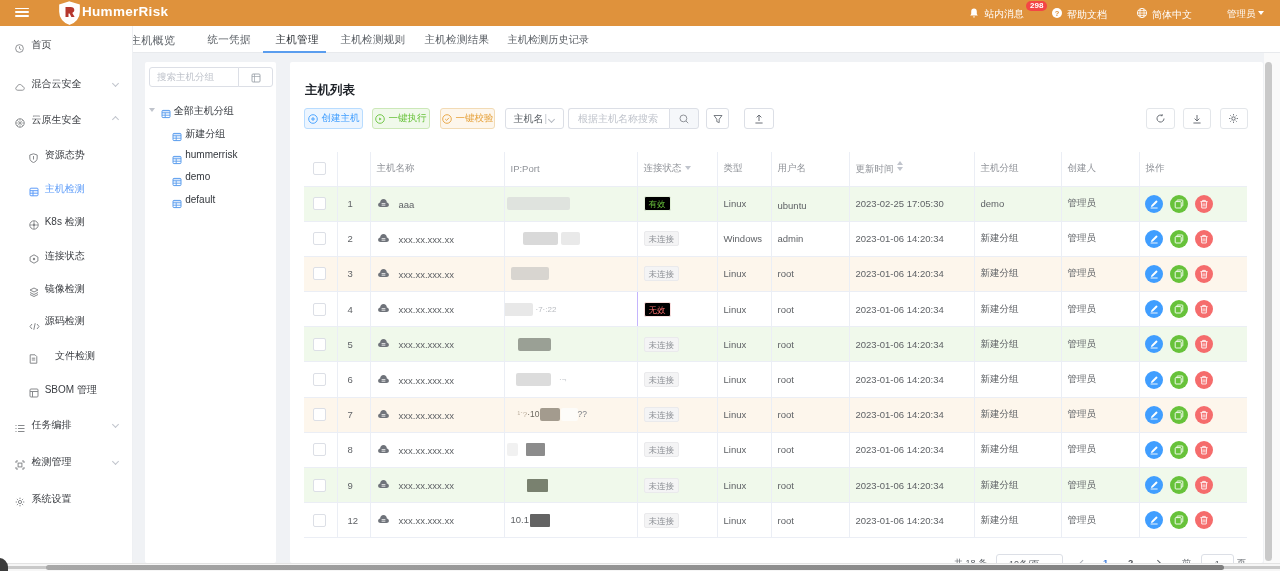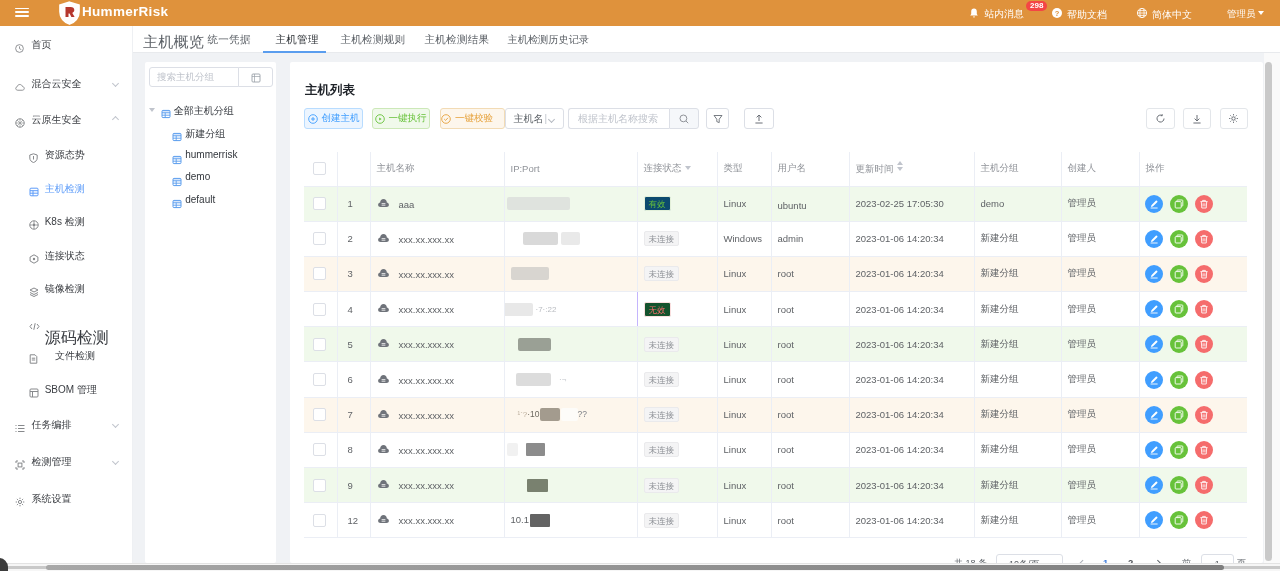--- a/index.html
+++ b/index.html
@@ -74,21 +74,21 @@
     </svg></div>
 <div class="abs" style="left:44.7px;top:247.5px;font-size:10px;line-height:16px;color:#3a3d42;z-index:21">连接状态</div>
 <div class="abs" style="left:29px;top:283.0px;z-index:21"><svg width="10" height="10" viewBox="0 0 10 10">
       <path d="M5 1 L9 3 L5 5 L1 3 Z" stroke="#87898c" stroke-width="1" fill="none"></path>
       <path d="M1 5.5 L5 7.5 L9 5.5 M1 7.5 L5 9.5 L9 7.5" stroke="#87898c" stroke-width="1" fill="none"></path>
     </svg></div>
 <div class="abs" style="left:44.7px;top:281px;font-size:10px;line-height:16px;color:#3a3d42;z-index:21">镜像检测</div>
 <div class="abs" style="left:29px;top:316.5px;z-index:21"><svg width="11" height="9" viewBox="0 0 11 9">
       <path d="M3 2 L1 4.5 L3 7 M8 2 L10 4.5 L8 7 M6.2 1.2 L4.8 7.8" stroke="#87898c" stroke-width="1" fill="none"></path>
     </svg></div>
-<div class="abs" style="left:44.7px;top:330px;font-size:16px;line-height:16px;color:#3a3d42;z-index:21">源码检测</div>
+<div class="abs" style="left:44.7px;top:313px;font-size:10px;line-height:16px;color:#3a3d42;z-index:21">源码检测</div>
 <div class="abs" style="left:29px;top:350.0px;z-index:21"><svg width="9" height="10" viewBox="0 0 9 10">
       <path d="M1.2 .8 H6 L7.8 2.6 V9.2 H1.2 Z" stroke="#87898c" stroke-width="1" fill="none"></path>
       <path d="M2.8 4.2 H6.2 M2.8 6 H6.2" stroke="#87898c" stroke-width="1" fill="none"></path>
     </svg></div>
 <div class="abs" style="left:55px;top:348px;font-size:10px;line-height:16px;color:#3a3d42;z-index:21">文件检测</div>
 <div class="abs" style="left:29px;top:383.5px;z-index:21"><svg width="10" height="10" viewBox="0 0 10 10">
       <rect x="1" y="1" width="8" height="8" rx="1" stroke="#87898c" stroke-width="1" fill="none"></rect>
       <path d="M1 3.5 H9 M3.5 3.5 V9" stroke="#87898c" stroke-width="1" fill="none"></path>
     </svg></div>
 <div class="abs" style="left:44.7px;top:381.5px;font-size:10px;line-height:16px;color:#3a3d42;z-index:21">SBOM 管理</div>
@@ -103,21 +103,21 @@
       <rect x="3.1" y="3.1" width="3.8" height="3.8" stroke="#87898c" stroke-width="1" fill="none"></rect>
     </svg></div>
 <div class="abs" style="left:31.5px;top:453.5px;font-size:10px;line-height:16px;color:#3a3d42;z-index:21">检测管理</div>
 <div class="abs" style="left:113px;top:458.5px;width:5px;height:5px;border-right:1.2px solid #c0c4cc;border-bottom:1.2px solid #c0c4cc;transform:rotate(45deg);z-index:21"></div>
 <div class="abs" style="left:15px;top:492.5px;z-index:21"><svg width="10" height="10" viewBox="0 0 10 10">
       <circle cx="5" cy="5" r="1.6" stroke="#87898c" stroke-width="1" fill="none"></circle>
       <path d="M5 .7 V2 M5 8 V9.3 M.7 5 H2 M8 5 H9.3 M1.9 1.9 L2.9 2.9 M7.1 7.1 L8.1 8.1 M8.1 1.9 L7.1 2.9 M2.9 7.1 L1.9 8.1" stroke="#87898c" stroke-width="1" fill="none"></path>
     </svg></div>
 <div class="abs" style="left:31.5px;top:490.5px;font-size:10px;line-height:16px;color:#3a3d42;z-index:21">系统设置</div>
 <div class="abs" style="left:133px;top:26px;width:1147px;height:27px;background:#fff;border-bottom:1px solid #e8eaed;z-index:10"></div>
-<div class="abs" style="left:143px;top:33px;font-size:15px;letter-spacing:.3px;color:#5b6066;z-index:11">主机概览</div>
+<div class="abs" style="left:130px;top:33px;font-size:11px;letter-spacing:.3px;color:#5b6066;z-index:11">主机概览</div>
 <div class="abs" style="left:207.5px;top:33px;font-size:10.5px;letter-spacing:.3px;color:#5b6066;z-index:11">统一凭据</div>
 <div class="abs" style="left:275.5px;top:33px;font-size:10.5px;letter-spacing:.3px;color:#2f3338;z-index:11">主机管理</div>
 <div class="abs" style="left:340.5px;top:33px;font-size:10.5px;letter-spacing:.3px;color:#5b6066;z-index:11">主机检测规则</div>
 <div class="abs" style="left:424.5px;top:33px;font-size:10.5px;letter-spacing:.3px;color:#5b6066;z-index:11">主机检测结果</div>
 <div class="abs" style="left:507.5px;top:33px;font-size:10.2px;letter-spacing:0;color:#5b6066;z-index:11">主机检测历史记录</div>
 <div class="abs" style="left:263px;top:50.5px;width:63px;height:2.5px;background:#5a9dee;z-index:11"></div>
 <div class="abs" style="left:145px;top:62px;width:131px;height:501px;background:#fff;border-radius:2px;z-index:5"></div>
 <div class="abs" style="left:149px;top:67px;width:90px;height:20px;border:1px solid #dcdfe6;border-radius:3px 0 0 3px;background:#fff;z-index:6;font-size:9.5px;color:#bfc3cb;line-height:18px;padding-left:7px">搜索主机分组</div>
 <div class="abs" style="left:238px;top:67px;width:35px;height:20px;border:1px solid #dcdfe6;border-radius:0 3px 3px 0;background:#fff;z-index:6">
     <svg style="position:absolute;left:12px;top:5px" width="10" height="10" viewBox="0 0 10 10">
@@ -165,21 +165,21 @@
     </svg>
     <span>创建主机</span>
   </div>
 <div class="abs flex" style="left:371.5px;top:108px;width:58px;height:21px;border-radius:3px;background:#f0f9eb;border:1px solid #cce8b8;color:#67c23a;font-size:9.5px;z-index:6;justify-content:center">
     <svg width="10" height="10" viewBox="0 0 10 10" style="margin-right:4px">
       <circle cx="5" cy="5" r="4.3" fill="none" stroke="#67c23a" stroke-width=".9"></circle>
       <path d="M4.2 3.4 L6.6 5 L4.2 6.6 Z" fill="#67c23a"></path>
     </svg>
     <span>一键执行</span>
   </div>
-<div class="abs flex" style="left:440.0px;top:108px;width:65px;height:21px;border-radius:3px;background:#fdf6ec;border:1px solid #f2dbb5;color:#e6a23c;font-size:9.5px;z-index:6;">
+<div class="abs flex" style="left:440.0px;top:108px;width:55px;height:21px;border-radius:3px;background:#fdf6ec;border:1px solid #f2dbb5;color:#e6a23c;font-size:9.5px;z-index:6;justify-content:center">
     <svg width="10" height="10" viewBox="0 0 10 10" style="margin-right:4px">
       <circle cx="5" cy="5" r="4.3" fill="none" stroke="#e6a23c" stroke-width=".9"></circle>
       <path d="M3.2 5 L4.6 6.4 L7 3.8" fill="none" stroke="#e6a23c" stroke-width=".9"></path>
     </svg>
     <span>一键校验</span>
   </div>
 <div class="abs flex" style="left:504.5px;top:108px;width:59px;height:21px;border:1px solid #dcdfe6;border-radius:3px;background:#fff;z-index:6;font-size:10px;color:#5b6066;padding-left:8px">主机名<span style="color:#c0c4cc;margin-left:1px">|</span></div>
 <div class="abs" style="left:549px;top:116.5px;width:5px;height:5px;border-right:1.1px solid #b6bac2;border-bottom:1.1px solid #b6bac2;transform:rotate(45deg);z-index:7"></div>
 <div class="abs flex" style="left:568px;top:108px;width:101px;height:21px;border:1px solid #dcdfe6;border-right:none;border-radius:3px 0 0 3px;background:#fff;z-index:6;font-size:10px;color:#bfc3cb;padding-left:9px">根据主机名称搜索</div>
 <div class="abs flex" style="left:669px;top:108px;width:30px;height:21px;border:1px solid #dcdfe6;border-radius:0 3px 3px 0;background:#f5f7fa;z-index:6;justify-content:center">
@@ -246,21 +246,21 @@
 <th style="font-weight:normal;color:#909399;text-align:left;padding:0 0 0 6px;border-bottom:1px solid #ebeef5;border-right:1px solid #ebeef5;border-right:none;">操作</th>
 </tr>
 <tr style="height:35.2px;background:#f0f9eb">
 <td style="padding:0 0 0 9px;border-bottom:1px solid #ebeef5;border-right:1px solid #ebeef5;overflow:hidden;white-space:nowrap;color:#5f6266"><span style="display:inline-block;width:13px;height:13px;border:1px solid #dcdfe6;border-radius:2px;background:#fff;vertical-align:middle"></span></td>
 <td style="padding:0 0 0 10px;border-bottom:1px solid #ebeef5;border-right:1px solid #ebeef5;overflow:hidden;white-space:nowrap;color:#5f6266">1</td>
 <td style="padding:0 0 0 6px;border-bottom:1px solid #ebeef5;border-right:1px solid #ebeef5;overflow:hidden;white-space:nowrap;color:#5f6266"><svg width="13" height="11" viewBox="0 0 13 11" style="vertical-align:-1px;margin-right:9px">
               <path d="M3.2 4.2 C3.2 2.2 4.6 .9 6.5 .9 C8.4 .9 9.8 2.2 9.8 4.2 L9.8 4.5 C11 4.7 11.9 5.6 11.9 6.8 C11.9 8.1 10.9 9.1 9.5 9.1 H3.5 C2.1 9.1 1.1 8.1 1.1 6.8 C1.1 5.6 2 4.7 3.2 4.5 Z" fill="#6f737a"></path>
               <path d="M4.6 5.6 H8.4 M4.6 7.2 H8.4" stroke="#fff" stroke-width=".8"></path>
             </svg><span style="color:#5f6266">aaa</span></td>
 <td style="padding:0 0 0 6px;border-bottom:1px solid #ebeef5;border-right:1px solid #ebeef5;overflow:hidden;white-space:nowrap;color:#5f6266"><span style="display:inline-block;margin-left:-4px;width:63px;height:13px;background:#dfe3de;border-radius:2px;vertical-align:middle"></span></td>
-<td style="padding:0 0 0 6px;border-bottom:1px solid #ebeef5;border-right:1px solid #ebeef5;overflow:hidden;white-space:nowrap;color:#5f6266"><span style="display:inline-block;height:15px;line-height:14px;padding:0 4px;border-radius:2px;font-size:8.5px;background:#0c4a6e;border:1px solid #e3f0da;color:#67c23a">有效</span></td>
+<td style="padding:0 0 0 6px;border-bottom:1px solid #ebeef5;border-right:1px solid #ebeef5;overflow:hidden;white-space:nowrap;color:#5f6266"><span style="display:inline-block;height:15px;line-height:14px;padding:0 4px;border-radius:2px;font-size:8.5px;background:#000000;border:1px solid #e3f0da;color:#67c23a">有效</span></td>
 <td style="padding:0 0 0 6px;border-bottom:1px solid #ebeef5;border-right:1px solid #ebeef5;overflow:hidden;white-space:nowrap;color:#5f6266"><span style="color:#5f6266">Linux</span></td>
 <td style="padding:4px 0 0 6px;border-bottom:1px solid #ebeef5;border-right:1px solid #ebeef5;overflow:hidden;white-space:nowrap;color:#5f6266"><span style="color:#5f6266">ubuntu</span></td>
 <td style="padding:0 0 0 6px;border-bottom:1px solid #ebeef5;border-right:1px solid #ebeef5;overflow:hidden;white-space:nowrap;color:#5f6266"><span style="color:#5f6266">2023-02-25 17:05:30</span></td>
 <td style="padding:0 0 0 6px;border-bottom:1px solid #ebeef5;border-right:1px solid #ebeef5;overflow:hidden;white-space:nowrap;color:#5f6266"><span style="color:#5f6266">demo</span></td>
 <td style="padding:0 0 0 6px;border-bottom:1px solid #ebeef5;border-right:1px solid #ebeef5;overflow:hidden;white-space:nowrap;color:#5f6266"><span style="color:#5f6266">管理员</span></td>
 <td style="padding:0 0 0 5px;border-bottom:1px solid #ebeef5;border-right:1px solid #ebeef5;border-right:none;overflow:hidden;white-space:nowrap;color:#5f6266"><span style="display:inline-flex;align-items:center;justify-content:center;width:18px;height:18px;border-radius:50%;background:#409eff;margin-right:7px;vertical-align:middle">
               <svg width="10" height="10" viewBox="0 0 10 10">
                 <path d="M2 8 L2.4 6.2 L6.8 1.8 A.8 .8 0 0 1 8 1.8 L8.2 2 A.8 .8 0 0 1 8.2 3.2 L3.8 7.6 Z" fill="#fff"></path>
                 <path d="M1.6 9 H8.6" stroke="#fff" stroke-width=".9"></path>
               </svg>
@@ -336,21 +336,21 @@
             </span></td>
 </tr>
 <tr style="height:35.2px;background:#fff">
 <td style="padding:0 0 0 9px;border-bottom:1px solid #ebeef5;border-right:1px solid #ebeef5;overflow:hidden;white-space:nowrap;color:#5f6266"><span style="display:inline-block;width:13px;height:13px;border:1px solid #dcdfe6;border-radius:2px;background:#fff;vertical-align:middle"></span></td>
 <td style="padding:0 0 0 10px;border-bottom:1px solid #ebeef5;border-right:1px solid #ebeef5;overflow:hidden;white-space:nowrap;color:#5f6266">4</td>
 <td style="padding:0 0 0 6px;border-bottom:1px solid #ebeef5;border-right:1px solid #ebeef5;overflow:hidden;white-space:nowrap;color:#5f6266"><svg width="13" height="11" viewBox="0 0 13 11" style="vertical-align:-1px;margin-right:9px">
               <path d="M3.2 4.2 C3.2 2.2 4.6 .9 6.5 .9 C8.4 .9 9.8 2.2 9.8 4.2 L9.8 4.5 C11 4.7 11.9 5.6 11.9 6.8 C11.9 8.1 10.9 9.1 9.5 9.1 H3.5 C2.1 9.1 1.1 8.1 1.1 6.8 C1.1 5.6 2 4.7 3.2 4.5 Z" fill="#6f737a"></path>
               <path d="M4.6 5.6 H8.4 M4.6 7.2 H8.4" stroke="#fff" stroke-width=".8"></path>
             </svg><span style="color:#5f6266">xxx.xx.xxx.xx</span></td>
 <td style="padding:0 0 0 0;border-bottom:1px solid #ebeef5;border-right:1px solid #c4b5fd;overflow:hidden;white-space:nowrap;color:#5f6266"><span style="display:inline-block;margin-left:-5px;width:33px;height:13px;background:#e8e8e8;border-radius:2px;vertical-align:middle"></span><span style="color:#b9bcc1;font-size:8px;margin-left:3px">·7·:22</span></td>
-<td style="padding:0 0 0 6px;border-bottom:1px solid #ebeef5;border-right:1px solid #ebeef5;overflow:hidden;white-space:nowrap;color:#5f6266"><span style="display:inline-block;height:15px;line-height:14px;padding:0 4px;border-radius:2px;font-size:8.5px;background:#14532d;border:1px solid #fbdfdf;color:#f56c6c">无效</span></td>
+<td style="padding:0 0 0 6px;border-bottom:1px solid #ebeef5;border-right:1px solid #ebeef5;overflow:hidden;white-space:nowrap;color:#5f6266"><span style="display:inline-block;height:15px;line-height:14px;padding:0 4px;border-radius:2px;font-size:8.5px;background:#000000;border:1px solid #fbdfdf;color:#f56c6c">无效</span></td>
 <td style="padding:0 0 0 6px;border-bottom:1px solid #ebeef5;border-right:1px solid #ebeef5;overflow:hidden;white-space:nowrap;color:#5f6266"><span style="color:#5f6266">Linux</span></td>
 <td style="padding:0 0 0 6px;border-bottom:1px solid #ebeef5;border-right:1px solid #ebeef5;overflow:hidden;white-space:nowrap;color:#5f6266"><span style="color:#5f6266">root</span></td>
 <td style="padding:0 0 0 6px;border-bottom:1px solid #ebeef5;border-right:1px solid #ebeef5;overflow:hidden;white-space:nowrap;color:#5f6266"><span style="color:#5f6266">2023-01-06 14:20:34</span></td>
 <td style="padding:0 0 0 6px;border-bottom:1px solid #ebeef5;border-right:1px solid #ebeef5;overflow:hidden;white-space:nowrap;color:#5f6266"><span style="color:#5f6266">新建分组</span></td>
 <td style="padding:0 0 0 6px;border-bottom:1px solid #ebeef5;border-right:1px solid #ebeef5;overflow:hidden;white-space:nowrap;color:#5f6266"><span style="color:#5f6266">管理员</span></td>
 <td style="padding:0 0 0 5px;border-bottom:1px solid #ebeef5;border-right:1px solid #ebeef5;border-right:none;overflow:hidden;white-space:nowrap;color:#5f6266"><span style="display:inline-flex;align-items:center;justify-content:center;width:18px;height:18px;border-radius:50%;background:#409eff;margin-right:7px;vertical-align:middle">
               <svg width="10" height="10" viewBox="0 0 10 10">
                 <path d="M2 8 L2.4 6.2 L6.8 1.8 A.8 .8 0 0 1 8 1.8 L8.2 2 A.8 .8 0 0 1 8.2 3.2 L3.8 7.6 Z" fill="#fff"></path>
                 <path d="M1.6 9 H8.6" stroke="#fff" stroke-width=".9"></path>
               </svg>

